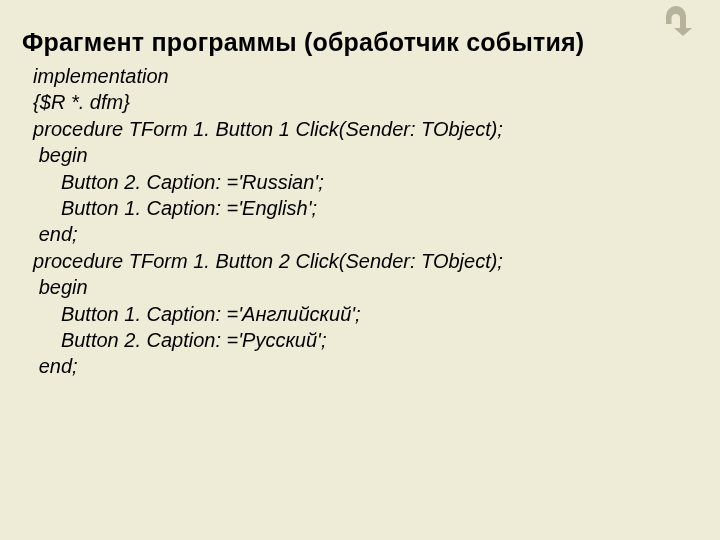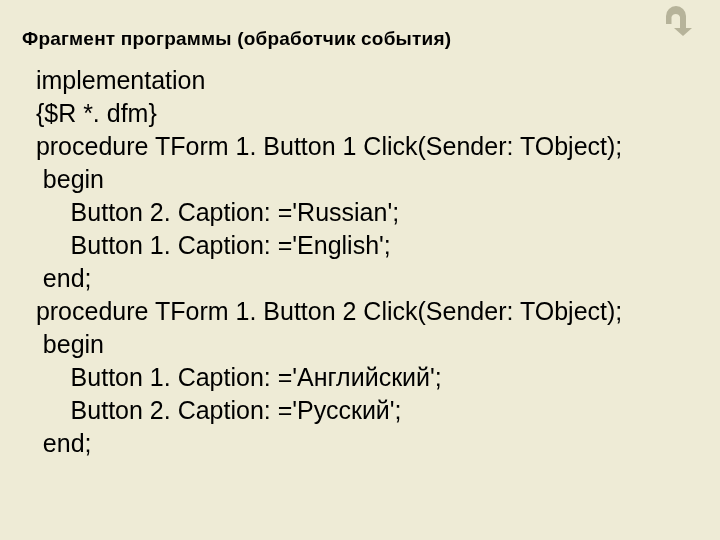--- a/index.html
+++ b/index.html
@@ -17,29 +17,30 @@
     position: relative;
     height: 100%;
   }
   .return-icon {
     position: absolute;
     top: 6px;
     right: 24px;
     color: #b6b39a;
   }
   .title {
-    font-size: 19px;
+    font-size: 25px;
     font-weight: bold;
-    margin-bottom: 14px;
+    margin-bottom: 6px;
     letter-spacing: 0.2px;
   }
   .code {
-    font-size: 25px;
+    font-size: 20px;
     line-height: 1.32;
     white-space: pre;
+    font-style: italic;
   }
   .footer {
     position: absolute;
     bottom: 8px;
     left: 22px;
     right: 18px;
     display: flex;
     justify-content: space-between;
     align-items: flex-end;
   }

